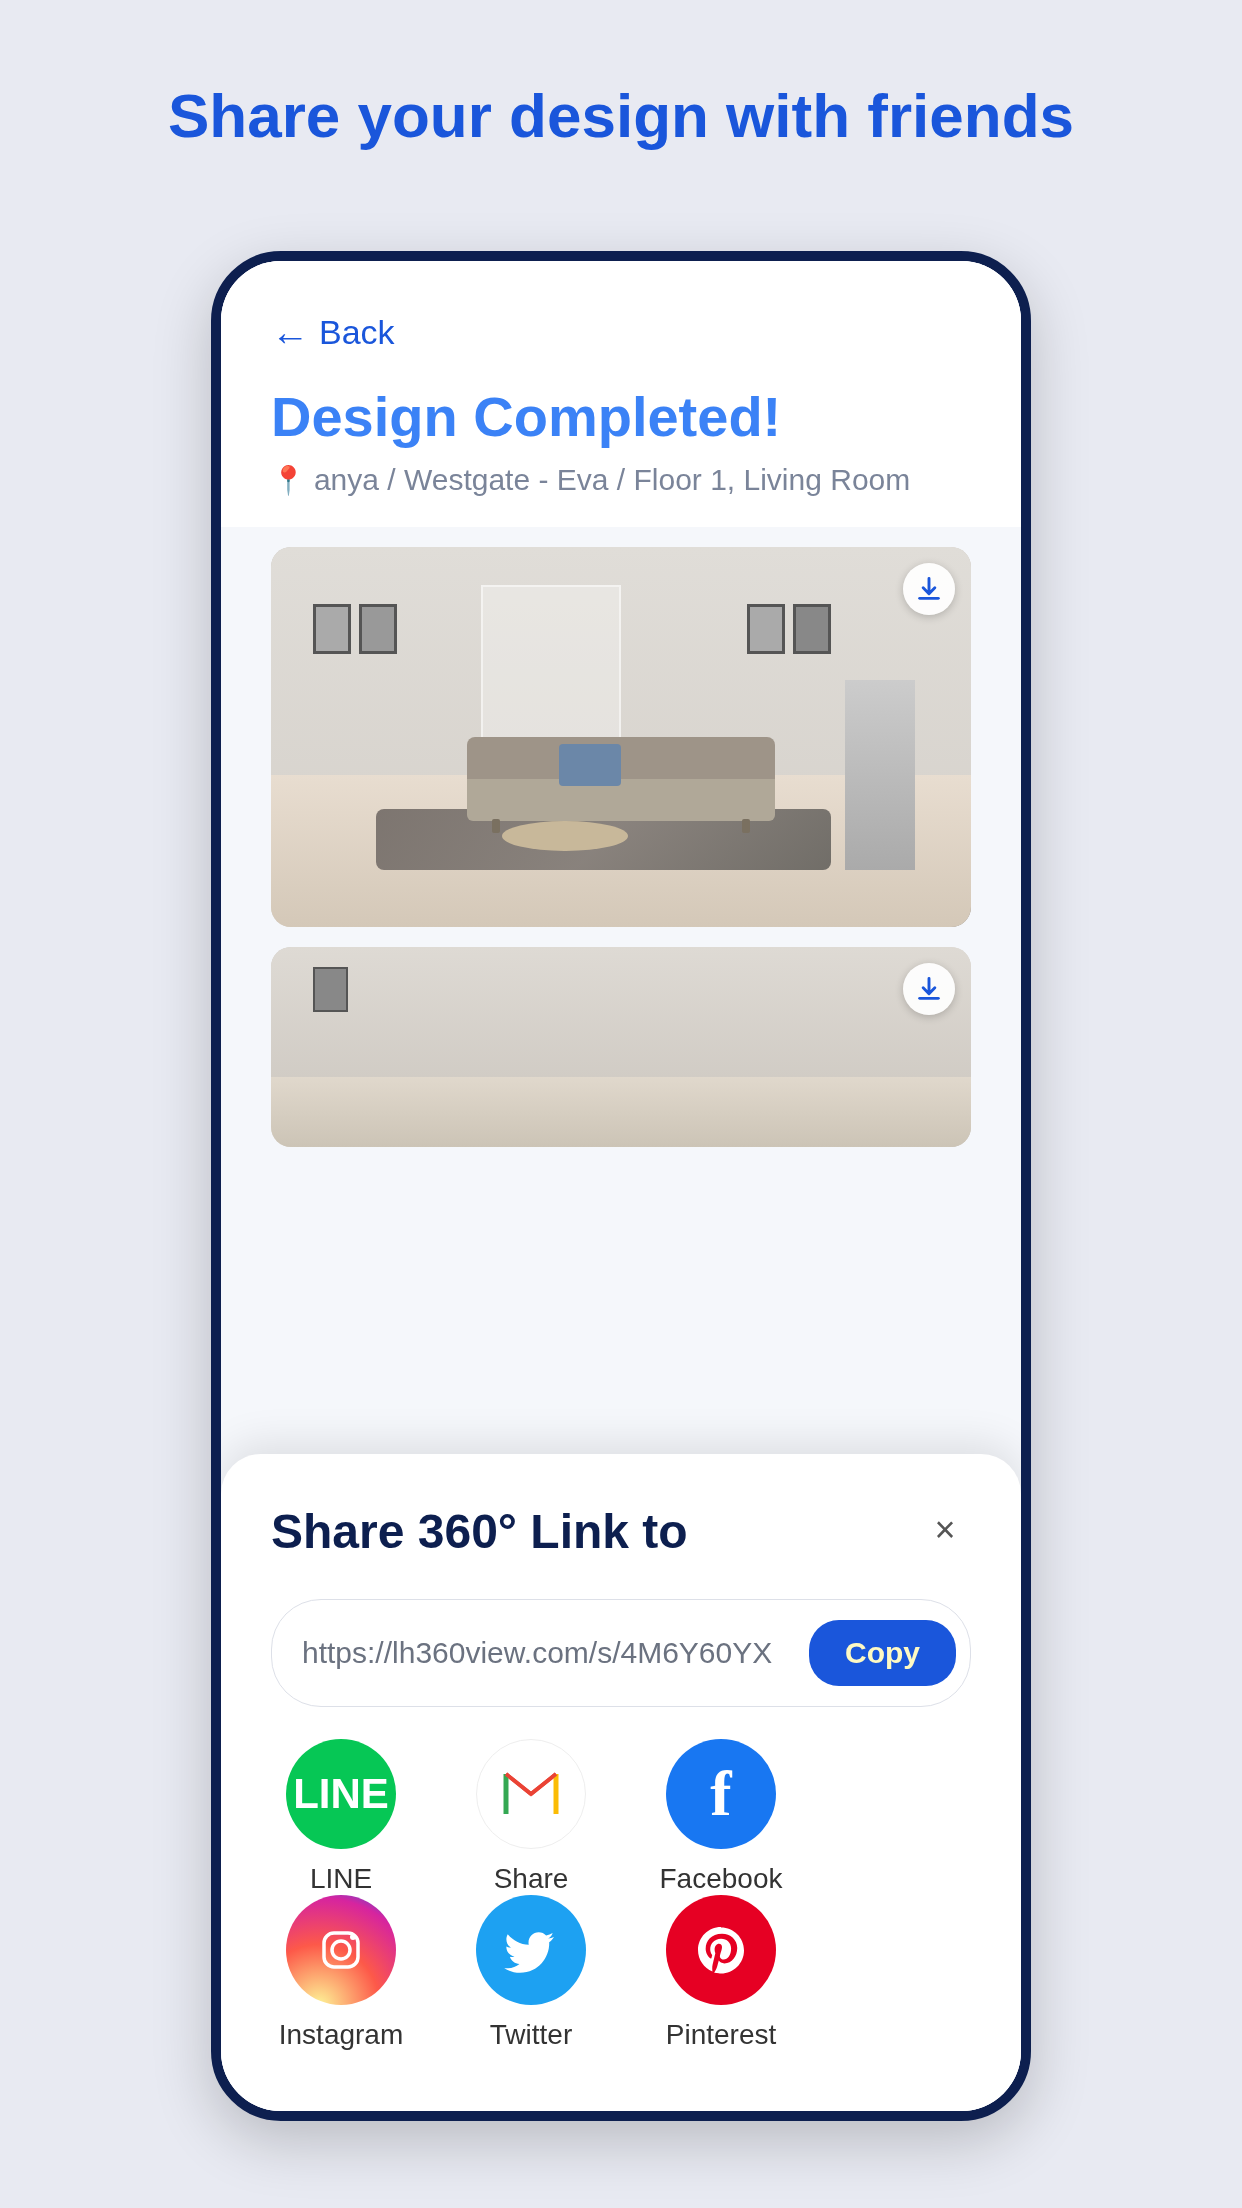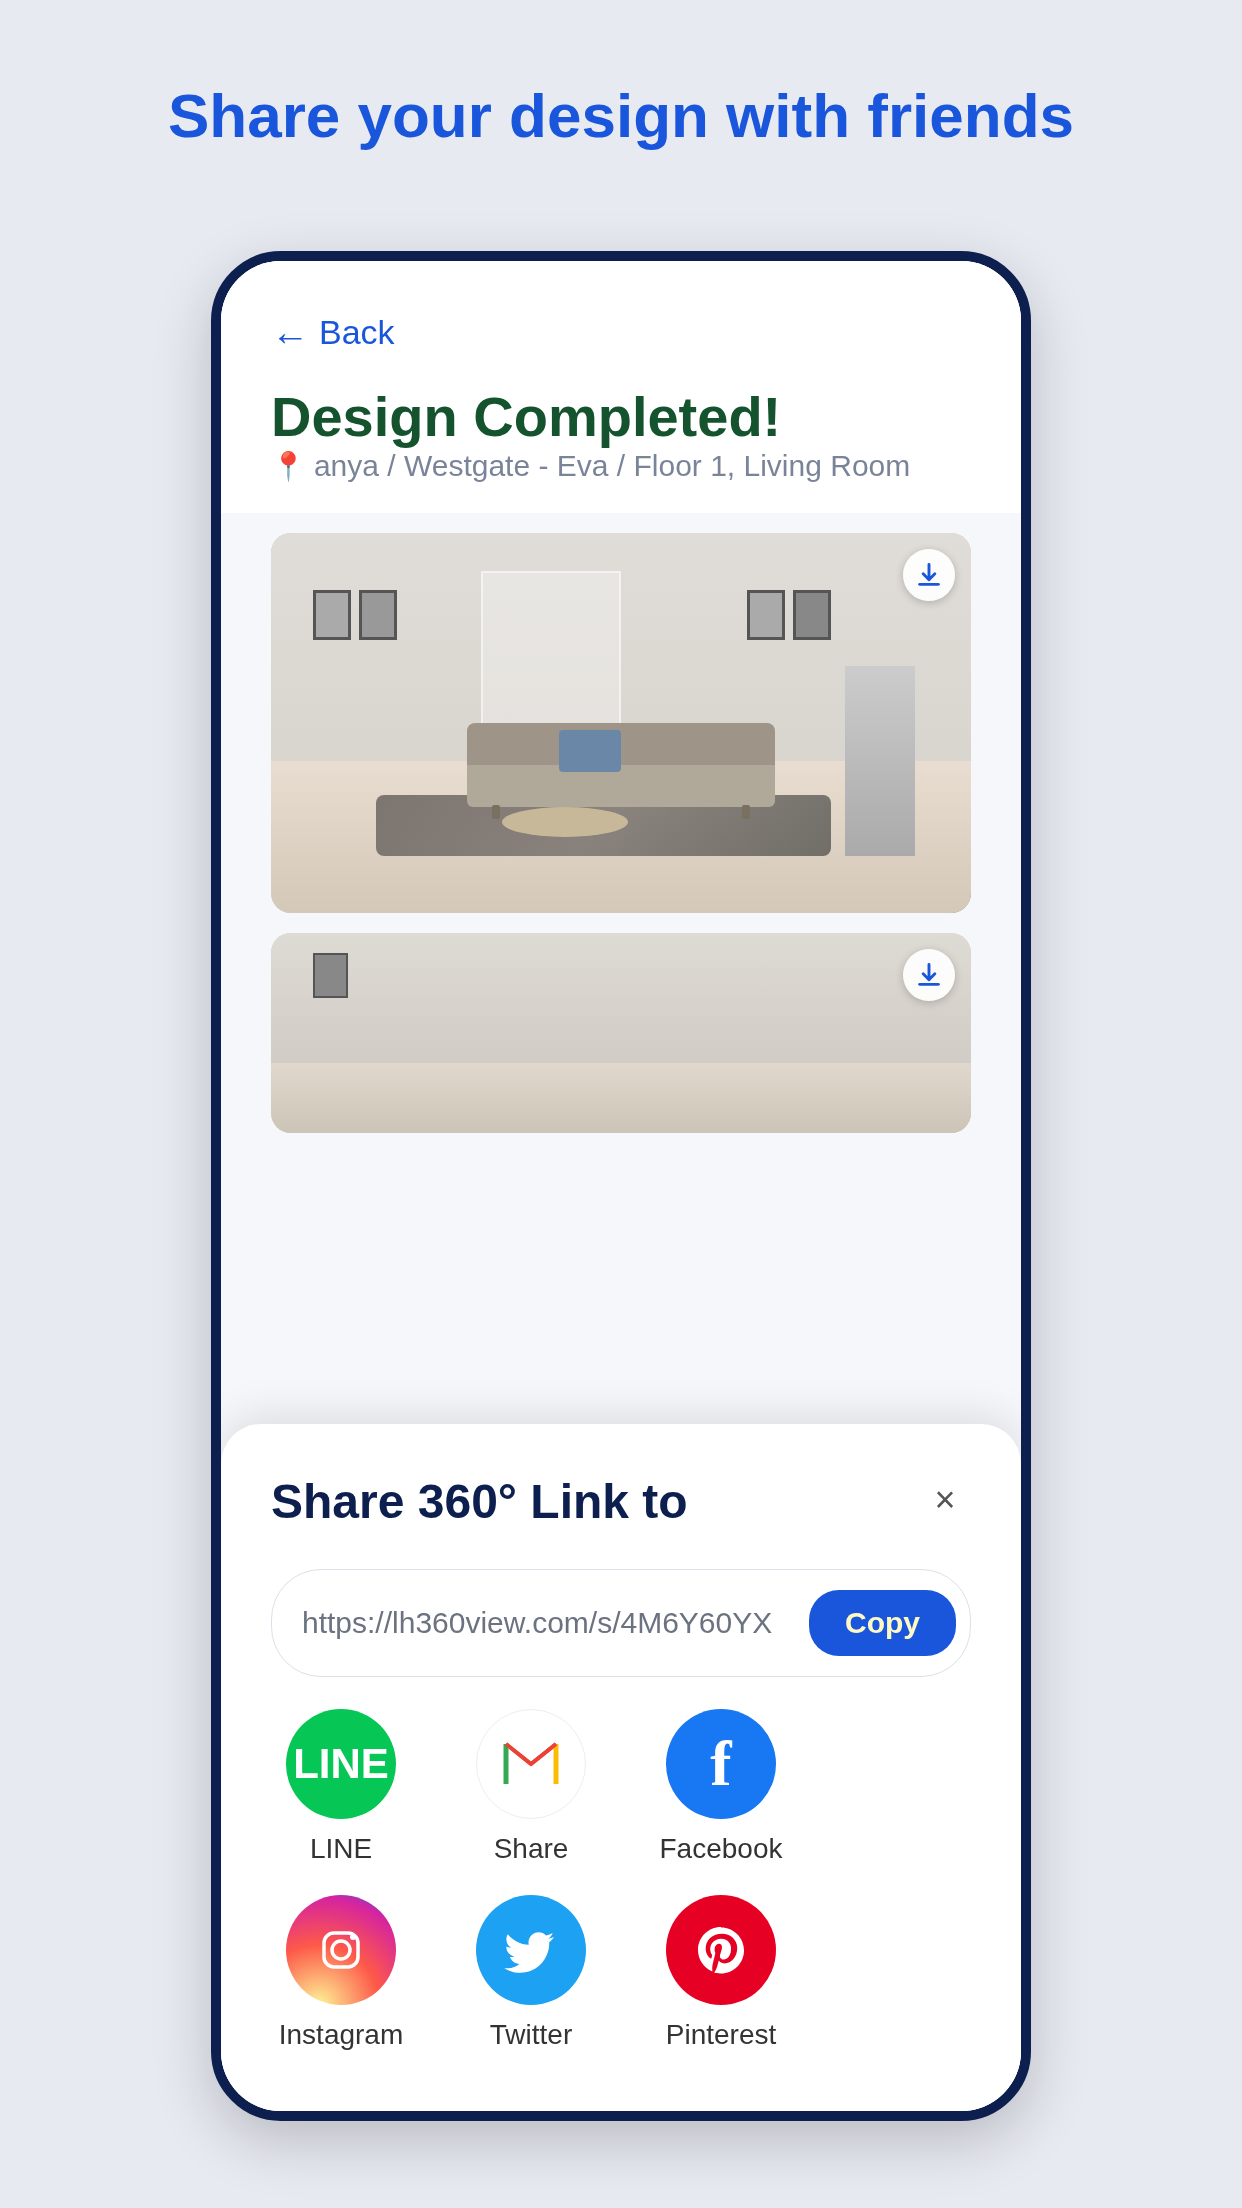--- a/index.html
+++ b/index.html
@@ -64,21 +64,22 @@
       cursor: pointer;
     }
 
     .back-arrow {
       font-size: 38px;
     }
 
     .design-title {
       font-size: 56px;
       font-weight: 800;
-      color: #14532d;
+      color: #3b82f6;
+      margin-bottom: 14px;
     }
 
     .design-location {
       display: flex;
       align-items: center;
       gap: 8px;
       color: #7a8499;
       font-size: 30px;
     }
 
@@ -361,21 +362,20 @@
       font-size: 30px;
       font-weight: 700;
       cursor: pointer;
       flex-shrink: 0;
     }
 
     
     .share-grid {
       display: flex;
       flex-direction: column;
-      gap: 30px;
     }
 
     .share-row {
       display: flex;
       justify-content: flex-start;
       gap: 50px;
     }
 
     .share-item {
       display: flex;

